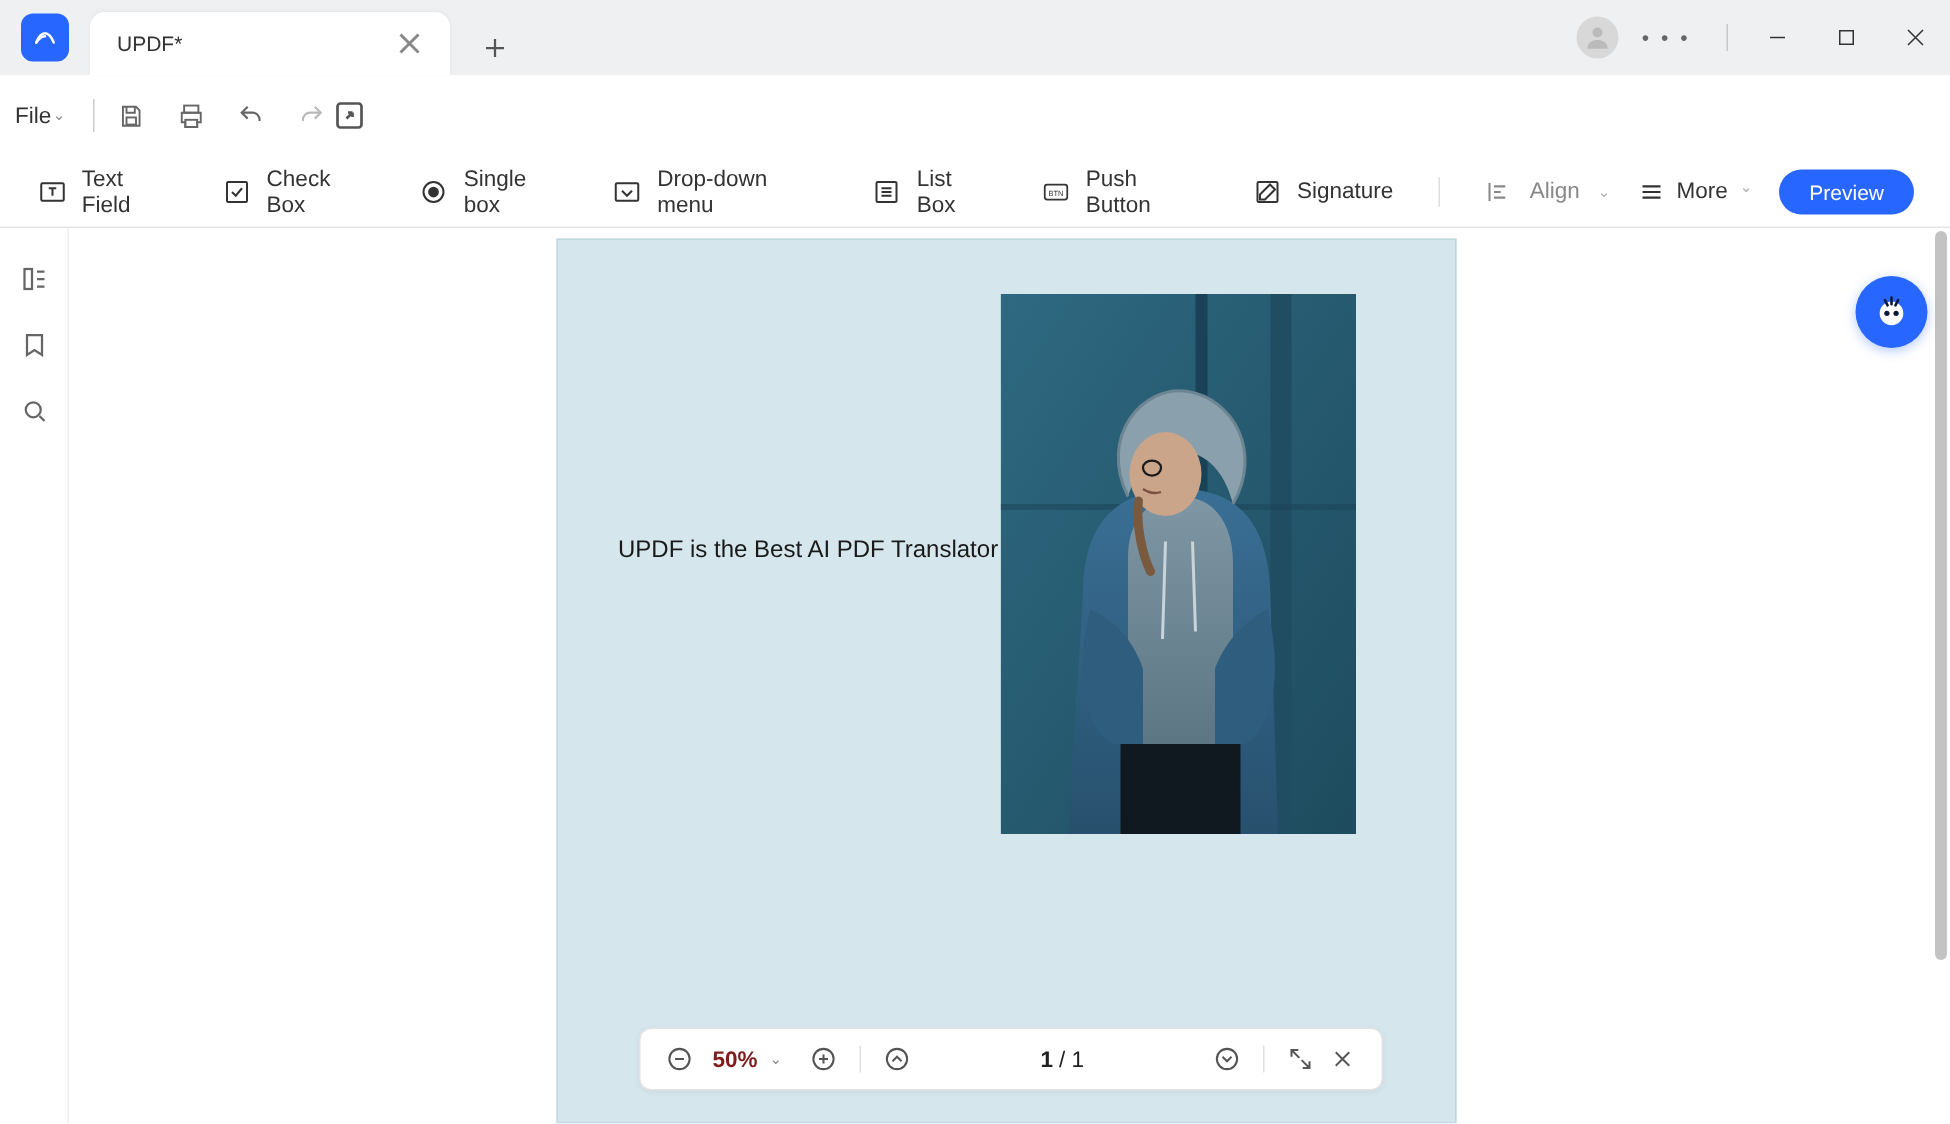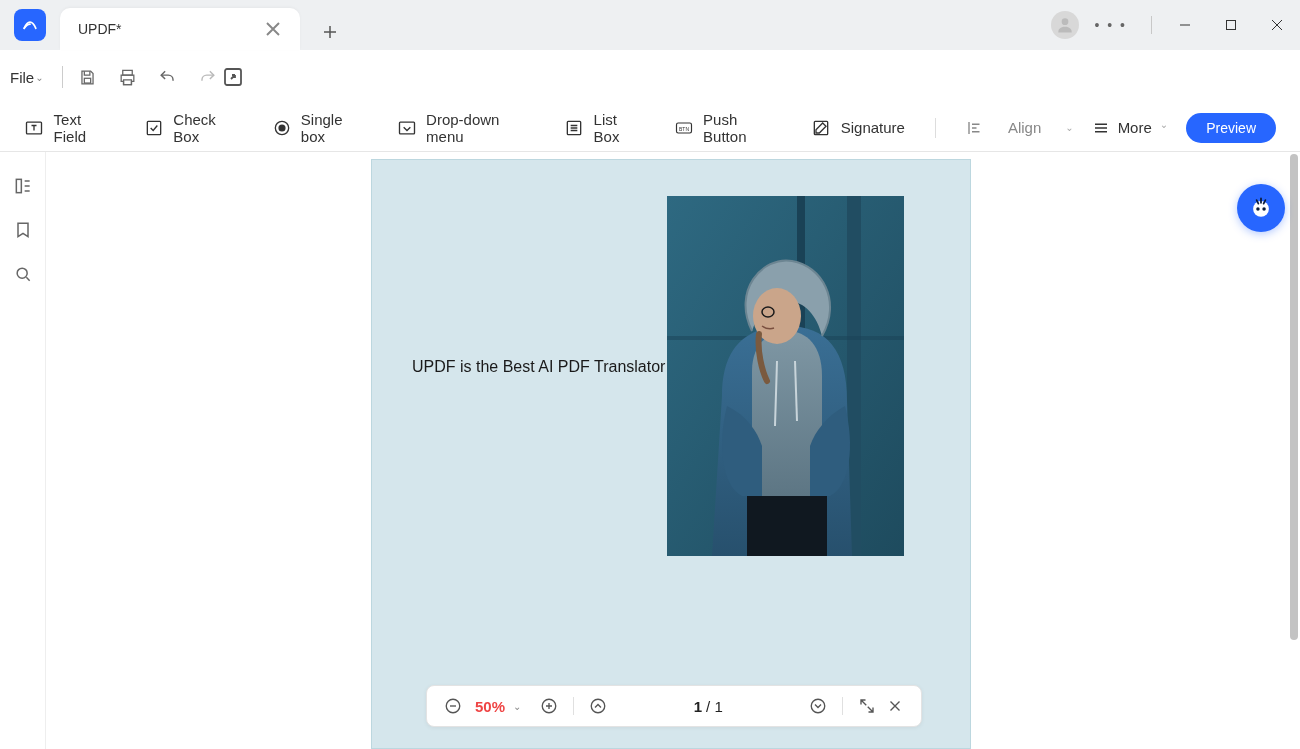--- a/index.html
+++ b/index.html
@@ -35,21 +35,21 @@
 .menu-tab .chev{ font-size:11px; margin-left:4px; color:#777;}
 .share-btn { width:24px;height:24px;display:flex;align-items:center;justify-content:center;color:#555;cursor:pointer;}
 
 
 .toolbar { height:48px; background:#fff; display:flex; align-items:center; padding: 0 24px; border-bottom:1px solid #e6e6e6; gap: 30px;}
 .tool { display:flex; align-items:center; gap:9px; font-size:15px; color:#333; cursor:pointer; }
 .tool .ticon{ width:22px;height:22px;display:flex;align-items:center;justify-content:center;color:#444;}
 .tool .ticon svg{width:20px;height:20px;}
 .toolbar-sep { width:1px; height:20px; background:#ddd; }
 .toolbar-right { margin-left:auto; display:flex; align-items:center; gap:18px;}
-.align-btn { display:flex; align-items:center; gap:24px; color:#888; font-size:15px; cursor:pointer;}
+.align-btn { display:flex; align-items:center; gap:12px; color:#888; font-size:15px; cursor:pointer;}
 .more-btn { display:flex; gap:8px; color:#333; font-size:15px; cursor:pointer;}
 .preview-btn { background:#2766ff; color:#fff; padding:7px 20px; border-radius:18px; font-size:14px; cursor:pointer;}
 
 
 .workspace { position:relative; height:597px; display:flex; }
 .left-rail { width:45px; background:#fff; display:flex; flex-direction:column; align-items:center; padding-top:22px; gap:20px; }
 .rail-btn { width:24px;height:24px;color:#666;cursor:pointer;display:flex;align-items:center;justify-content:center;}
 .rail-btn svg{width:20px;height:20px;}
 .vline { width:1px; background:#eee; }
 
@@ -63,21 +63,21 @@
 .scrollbar { position:absolute; right:2px; top:2px; width:8px; height:486px; background:#c3c3c3; border-radius:4px; }
 
 
 .ai-fab { position:absolute; right:15px; top:32px; width:48px; height:48px; border-radius:50%; background:#2766ff; display:flex; align-items:center; justify-content:center; box-shadow:0 2px 8px rgba(39,102,255,.35); cursor:pointer;}
 .ai-fab svg{width:28px;height:28px;}
 
 
 .page-footer { position:absolute; left:380px; bottom:22px; width:496px; height:42px; background:#fff; border:1px solid #e3e3e3; border-radius:8px; display:flex; align-items:center; padding:0 12px; box-shadow:0 1px 4px rgba(0,0,0,.06);}
 .pf-btn{width:28px;height:28px;display:flex;align-items:center;justify-content:center;color:#555;cursor:pointer;}
 .pf-btn svg{width:18px;height:18px;}
-.zoom-val{font-size:15px; font-weight:600; color:#ef4444; margin:0 8px;}
+.zoom-val{font-size:15px; font-weight:600; color:#7f1d1d; margin:0 8px;}
 .zoom-drop{font-size:10px;color:#888;margin-right:14px;cursor:pointer;}
 .pf-sep{width:1px;height:18px;background:#e0e0e0;margin:0 10px;}
 .page-num{font-size:15px;color:#222;font-weight:600;}
 .page-total{font-size:15px;color:#222;margin-left:4px;}
 .pf-spacer{flex:1;}
 .sep-thin{width:1px;height:22px;background:#ccc;margin:0 6px;}
 </style>
 </head>
 <body>
 

